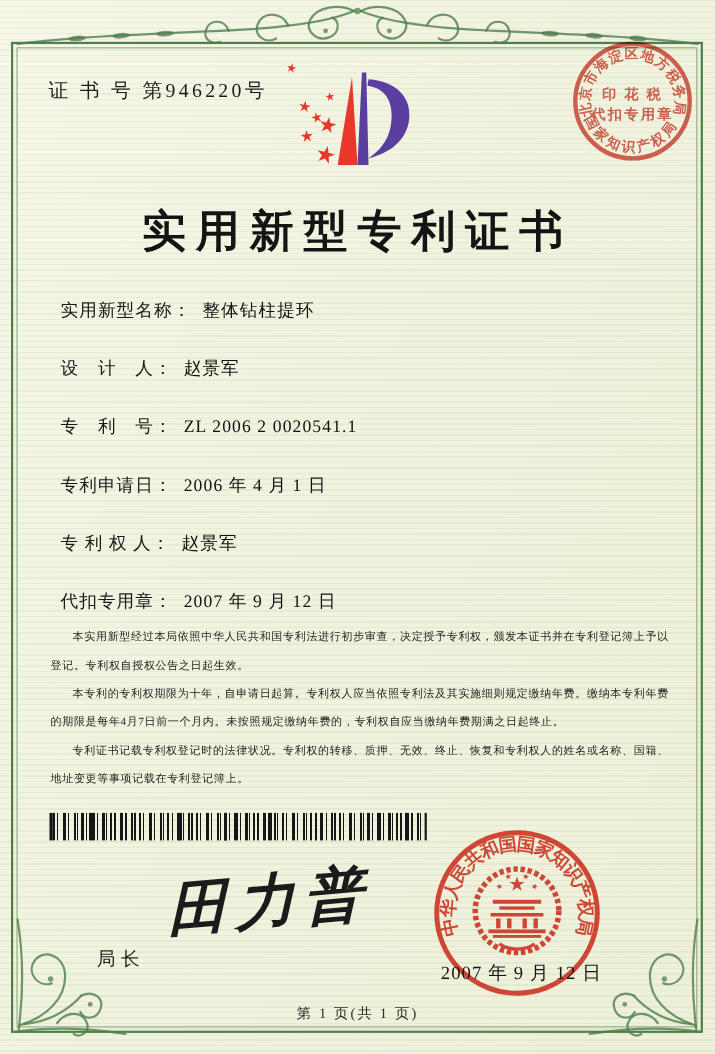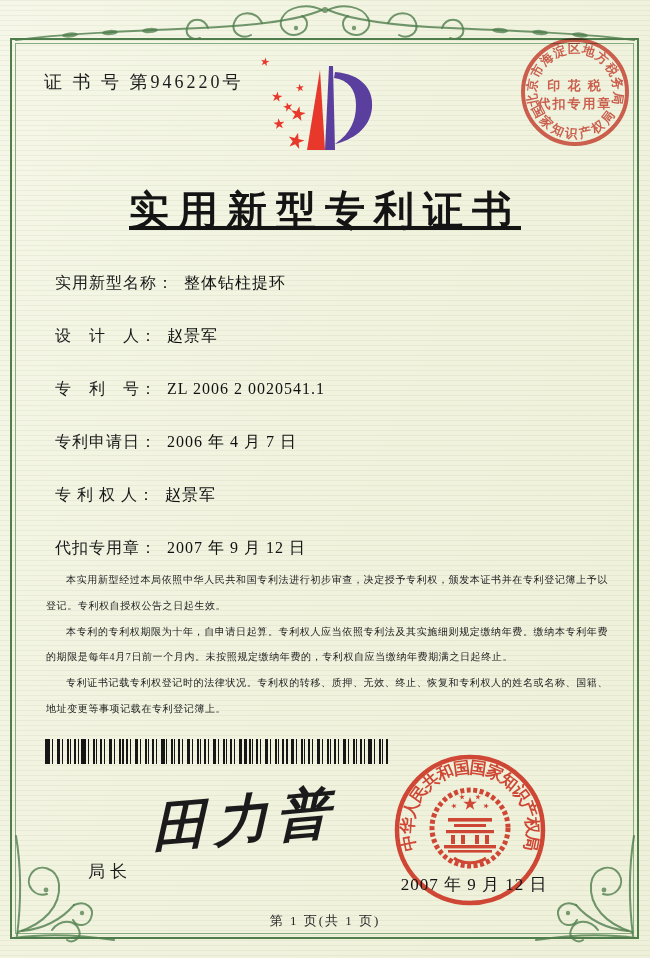--- a/index.html
+++ b/index.html
@@ -9,21 +9,21 @@
       repeating-linear-gradient(180deg, rgba(150,180,130,.13) 0 1px, rgba(0,0,0,0) 1px 5px),
       linear-gradient(115deg,#f6f7e8 0%,#f1f3df 45%,#eef0d9 100%);
     font-family:"Liberation Serif","DejaVu Serif",serif;
     color:#222;
   }
   .frame-outer{position:absolute;left:10px;right:11px;top:38px;bottom:19px;border:2px solid var(--green,#4f7d4c);pointer-events:none;}
   .frame-inner{position:absolute;left:15px;right:16px;top:43px;bottom:24px;border:1px solid #86ab7e;pointer-events:none;}
   .orn{stroke:var(--green,#4f7d4c);stroke-width:2;fill:none;stroke-linecap:round;opacity:.8;}
   .orn-fill{fill:var(--green,#4f7d4c);stroke:none;opacity:.75;}
   .cert-no{position:absolute;left:44px;top:70px;font-size:18px;letter-spacing:3px;color:#1c1c1c;}
-  .title{position:absolute;left:0;top:183px;width:100%;text-align:center;font-size:40px;font-weight:700;letter-spacing:9px;color:#141414;text-decoration:underline;}
+  .title{position:absolute;left:0;top:183px;width:100%;text-align:center;font-size:40px;font-weight:700;letter-spacing:9px;color:#141414;}
   .fields{position:absolute;left:55px;top:272px;width:540px;}
   .field-row{height:22px;margin-bottom:31px;font-size:16px;line-height:22px;white-space:nowrap;}
   .f-label{color:#191919;letter-spacing:1px;font-family:Liberation Serif, serif;}
   .f-value{color:#111;margin-left:6px;letter-spacing:1px;}
   .body-text{position:absolute;left:46px;top:567px;width:562px;font-size:10px;line-height:25.8px;letter-spacing:.6px;color:#232323;text-align:justify;}
   .body-text p{margin:0;text-indent:2em;}
   .barcode{
     position:absolute;left:45px;top:739px;width:338px;height:25px;
     border-left:3px solid #161616;border-right:2px solid #161616;
     background:
@@ -141,21 +141,21 @@
     <div class="field-row">
       <span class="f-label">设　计　人：</span>
       <span class="f-value">赵景军</span>
     </div>
     <div class="field-row">
       <span class="f-label">专　利　号：</span>
       <span class="f-value">ZL 2006 2 0020541.1</span>
     </div>
     <div class="field-row">
       <span class="f-label">专利申请日：</span>
-      <span class="f-value">2006 年 4 月 7 日</span>
+      <span class="f-value">2006 年 4 月 1 日</span>
     </div>
     <div class="field-row">
       <span class="f-label">专 利 权 人：</span>
       <span class="f-value">赵景军</span>
     </div>
     <div class="field-row">
       <span class="f-label">代扣专用章：</span>
       <span class="f-value">2007 年 9 月 12 日</span>
     </div>
   </div>

